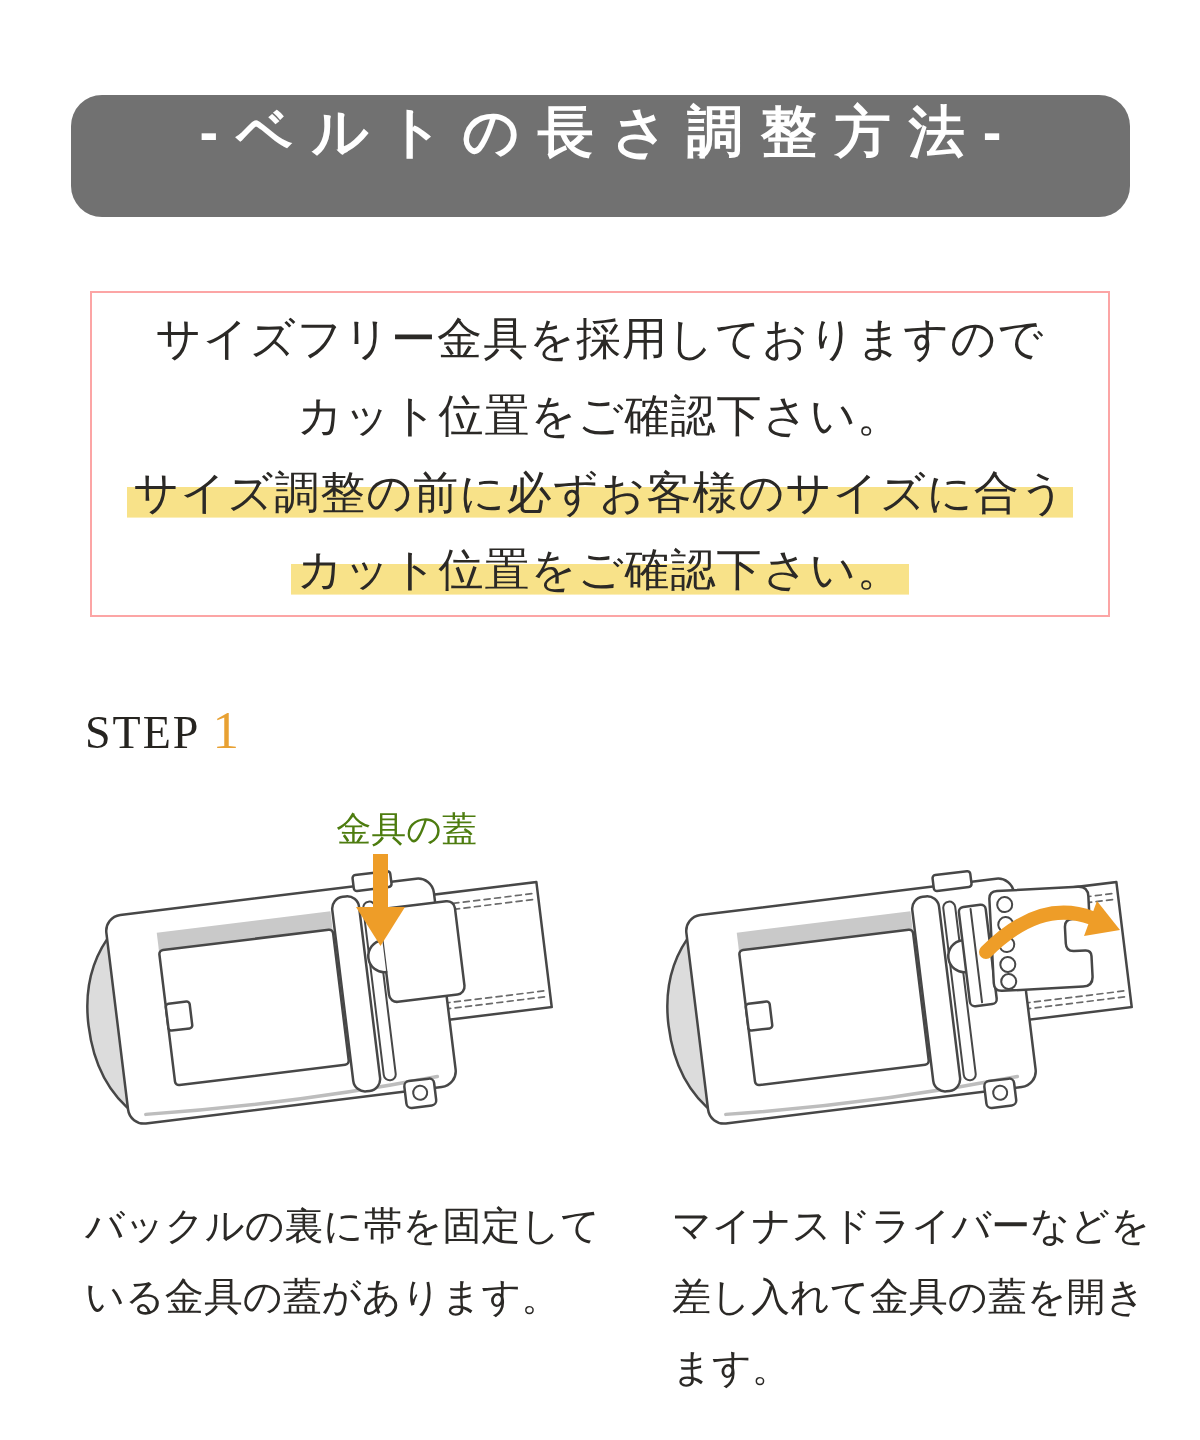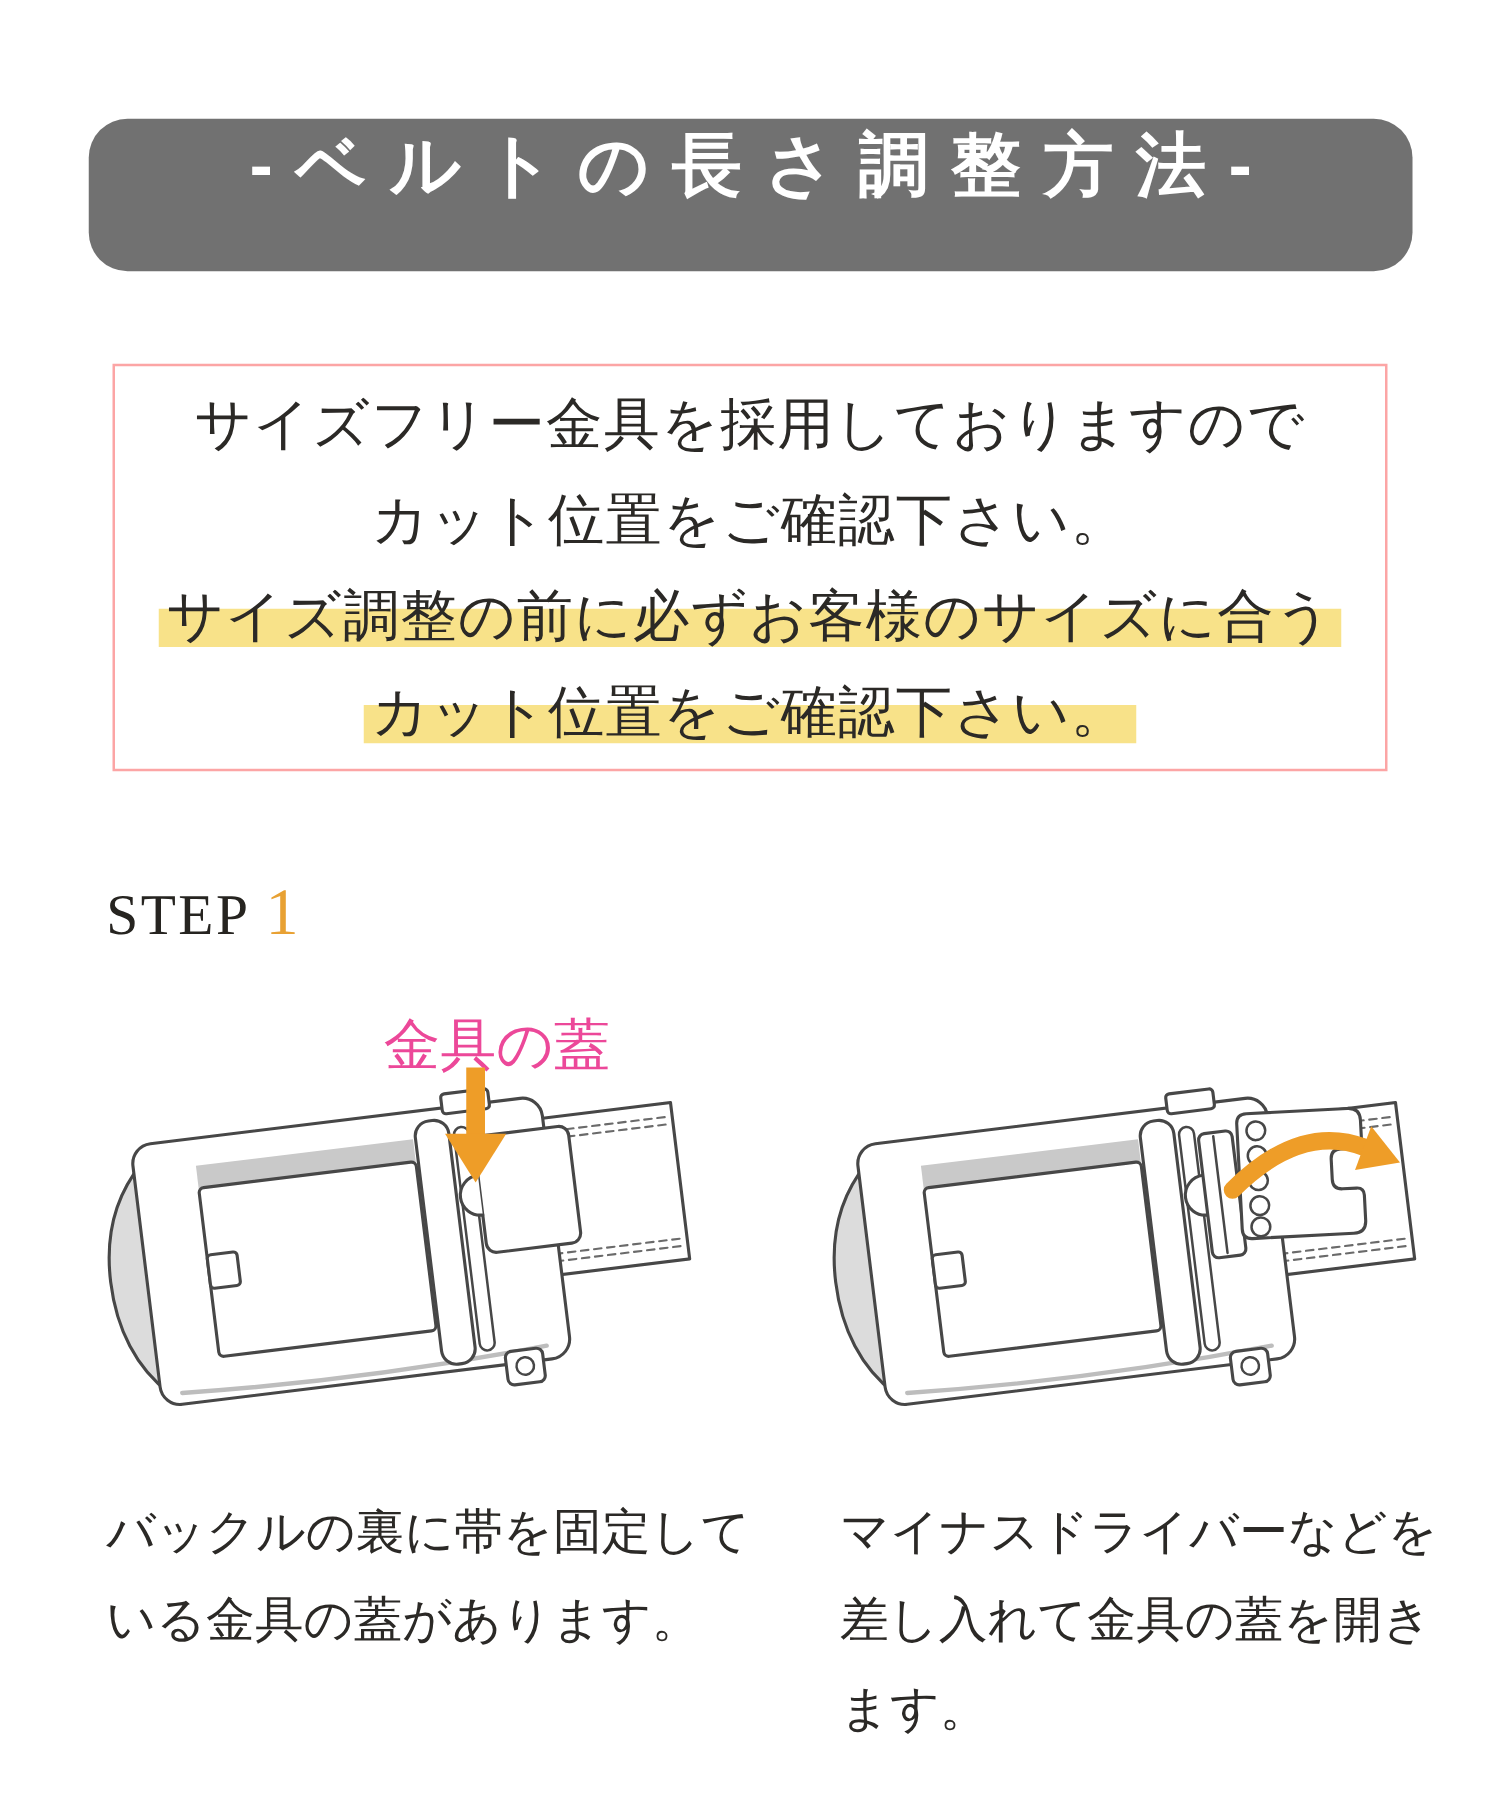--- a/index.html
+++ b/index.html
@@ -31,22 +31,22 @@
     position:absolute;top:705px;margin:0;font-family:"Liberation Serif","DejaVu Serif",serif;
     font-weight:normal;font-size:46px;line-height:50px;color:#262420;letter-spacing:2px;white-space:nowrap;
   }
   .step-head.s1{left:85px;text-align:right;}
   .step-head.s2{left:672px;}
   .step-num{font-size:53px;color:#e8a133;margin-left:12px;}
   .figure{position:absolute;top:800px;width:520px;height:390px;}
   .figure.f1{left:70px;}
   .figure.f2{left:650px;}
   .fig-label{
-    position:absolute;left:237px;top:6px;width:170px;text-align:center;
-    font-size:45px;font-weight:500;color:#ec4899;white-space:nowrap;
+    position:absolute;left:237px;top:6px;width:170px;text-align:right;
+    font-size:35px;font-weight:500;color:#4d7c0f;white-space:nowrap;
   }
   .fig-svg{position:absolute;left:0;top:0;width:520px;height:390px;}
   .caption{
     position:absolute;top:1190px;margin:0;font-size:39px;line-height:71px;font-weight:500;
     color:#2b2926;white-space:nowrap;
   }
   .caption.c1{left:85px;}
   .caption.c2{left:672px;}
 </style>
 </head>

